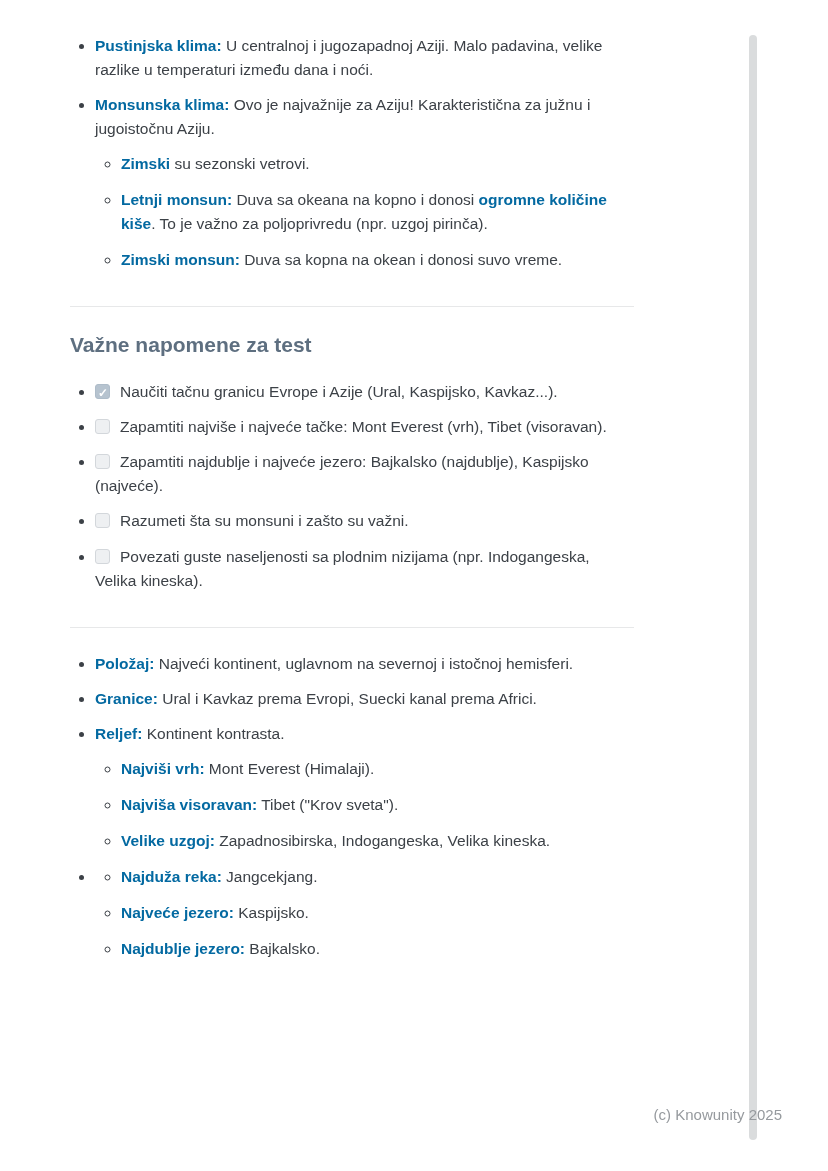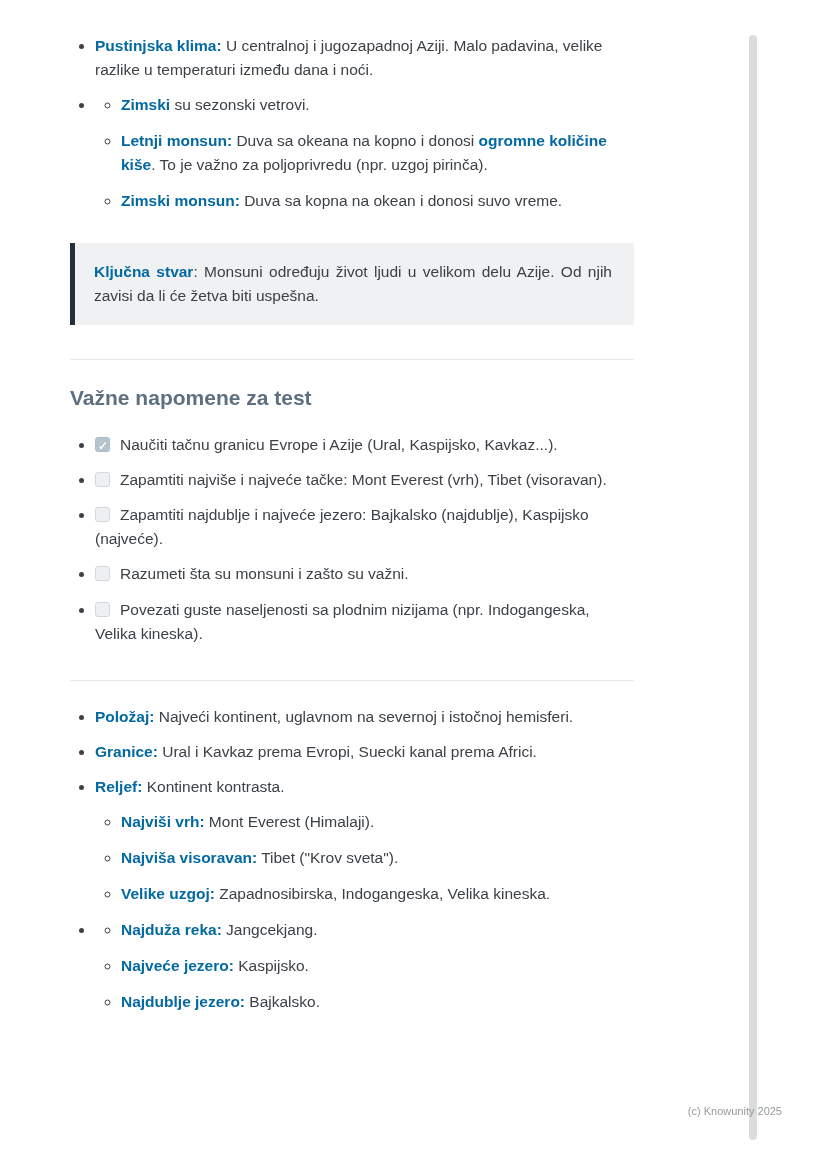--- a/index.html
+++ b/index.html
@@ -46,50 +46,48 @@
     color:#ffffff; font-size:12px; font-weight:bold;
   }
 
   .scrollbar {
     position:absolute; right:71px; top:35px;
     width:8px; height:1105px; border-radius:4px;
     background:#dadcdd;
   }
   .footer {
     position:absolute; right:46px; top:1103px;
-    font-size:11px; color:#969a9e; white-space:nowrap;
+    font-size:15px; color:#969a9e; white-space:nowrap;
   }
 </style>
 </head>
 <body>
 
 <div class="content">
 
   <ul class="toplist">
     <li>
       <p><strong>Pustinjska klima:</strong> U centralnoj i jugozapadnoj Aziji. Malo padavina, velike razlike u temperaturi između dana i noći.</p>
     </li>
     <li>
+      <p><strong>Monsunska klima:</strong> Ovo je najvažnije za Aziju! Karakteristična za južnu i jugoistočnu Aziju.</p>
       <ul class="sublist">
         <li>
           <p><strong>Zimski</strong> su sezonski vetrovi.</p>
         </li>
         <li>
           <p><strong>Letnji monsun:</strong> Duva sa okeana na kopno i donosi <strong>ogromne količine kiše</strong>. To je važno za poljoprivredu (npr. uzgoj pirinča).</p>
         </li>
         <li>
           <p><strong>Zimski monsun:</strong> Duva sa kopna na okean i donosi suvo vreme.</p>
         </li>
       </ul>
     </li>
   </ul>
 
-  <div class="callout">
-    <p><strong>Ključna stvar</strong>: Monsuni određuju život ljudi u velikom delu Azije. Od njih zavisi da li će žetva biti uspešna.</p>
-  </div>
 
   <hr class="divider">
 
   <h2 class="section-title">Važne napomene za test</h2>
 
   <ul class="checklist">
     <li>
       <span class="cb" data-state="checked"></span><span>Naučiti tačnu granicu Evrope i Azije (Ural, Kaspijsko, Kavkaz...).</span>
     </li>
     <li>

